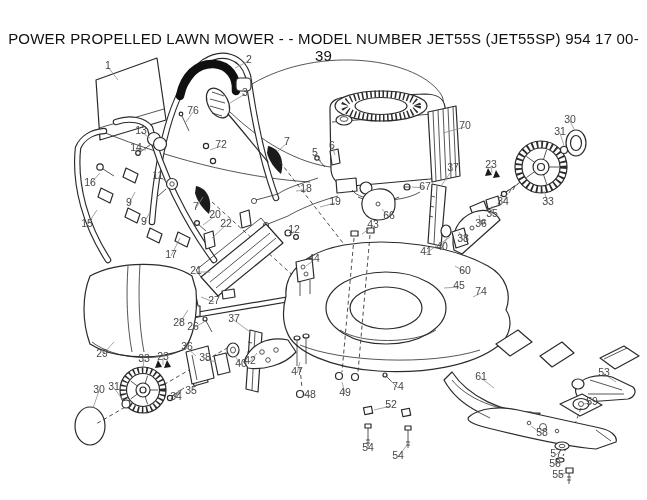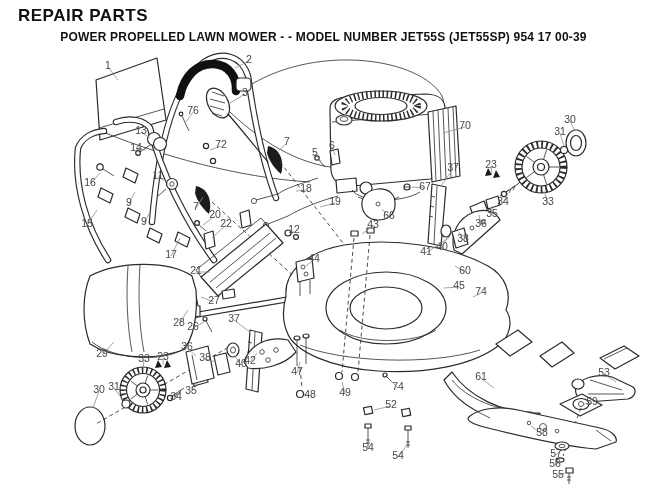--- a/index.html
+++ b/index.html
@@ -6,21 +6,21 @@
   #page {
     position:relative; width:647px; height:500px; background:#ffffff;
     font-family:"Liberation Sans", sans-serif; overflow:hidden;
   }
   #page-title {
     position:absolute; left:18px; top:6px; margin:0;
     font-size:17px; font-weight:700; letter-spacing:0.5px; color:#111;
   }
   #model-subtitle {
     position:absolute; left:0; top:30px; width:647px; text-align:center;
-    font-size:12px; font-weight:700; color:#111; letter-spacing:0.2px;
+    font-size:15px; font-weight:400; color:#111; letter-spacing:0.2px;
   }
   svg { position:absolute; left:0; top:0; }
   .ln   { fill:none; stroke:#2b2b2b; stroke-width:1.2; stroke-linejoin:round; stroke-linecap:round; }
   .lnf  { fill:#ffffff; stroke:#2b2b2b; stroke-width:1.2; stroke-linejoin:round; }
   .thin { fill:none; stroke:#2b2b2b; stroke-width:0.8; }
   .dash { fill:none; stroke:#3a3a3a; stroke-width:0.9; stroke-dasharray:4 3; }
   .blackfill { fill:#1b1b1b; stroke:none; }
   .tube-o { fill:none; stroke:#2b2b2b; stroke-width:6.5; stroke-linecap:round; }
   .tube-i { fill:none; stroke:#ffffff; stroke-width:4.2; stroke-linecap:round; }
   .grip  { fill:none; stroke:#101010; stroke-width:8.5; stroke-linecap:round; }
@@ -28,21 +28,20 @@
   text.callout {
     font-family:"Liberation Sans", sans-serif; font-size:10.5px;
     fill:#474747; text-anchor:middle;
   }
   line.leader { stroke:#8d8d8d; stroke-width:0.8; }
 </style>
 </head>
 <body>
 
 <div id="page">
-  <h1 id="page-title">REPAIR PARTS</h1>
   <div id="model-subtitle">POWER PROPELLED LAWN MOWER - - MODEL NUMBER JET55S (JET55SP) 954 17 00-39</div>
 
   <svg id="diagram-svg" width="647" height="500" viewBox="0 0 647 500">
 
     <g>
 
       <path class="ln" d="M96,80 L157,58 L166,120 L100,140 Z"></path>
       <path class="thin" d="M99,128 L164,109"></path>
 
       <path class="thin" d="M98,130 C180,164 258,179 310,182"></path>

